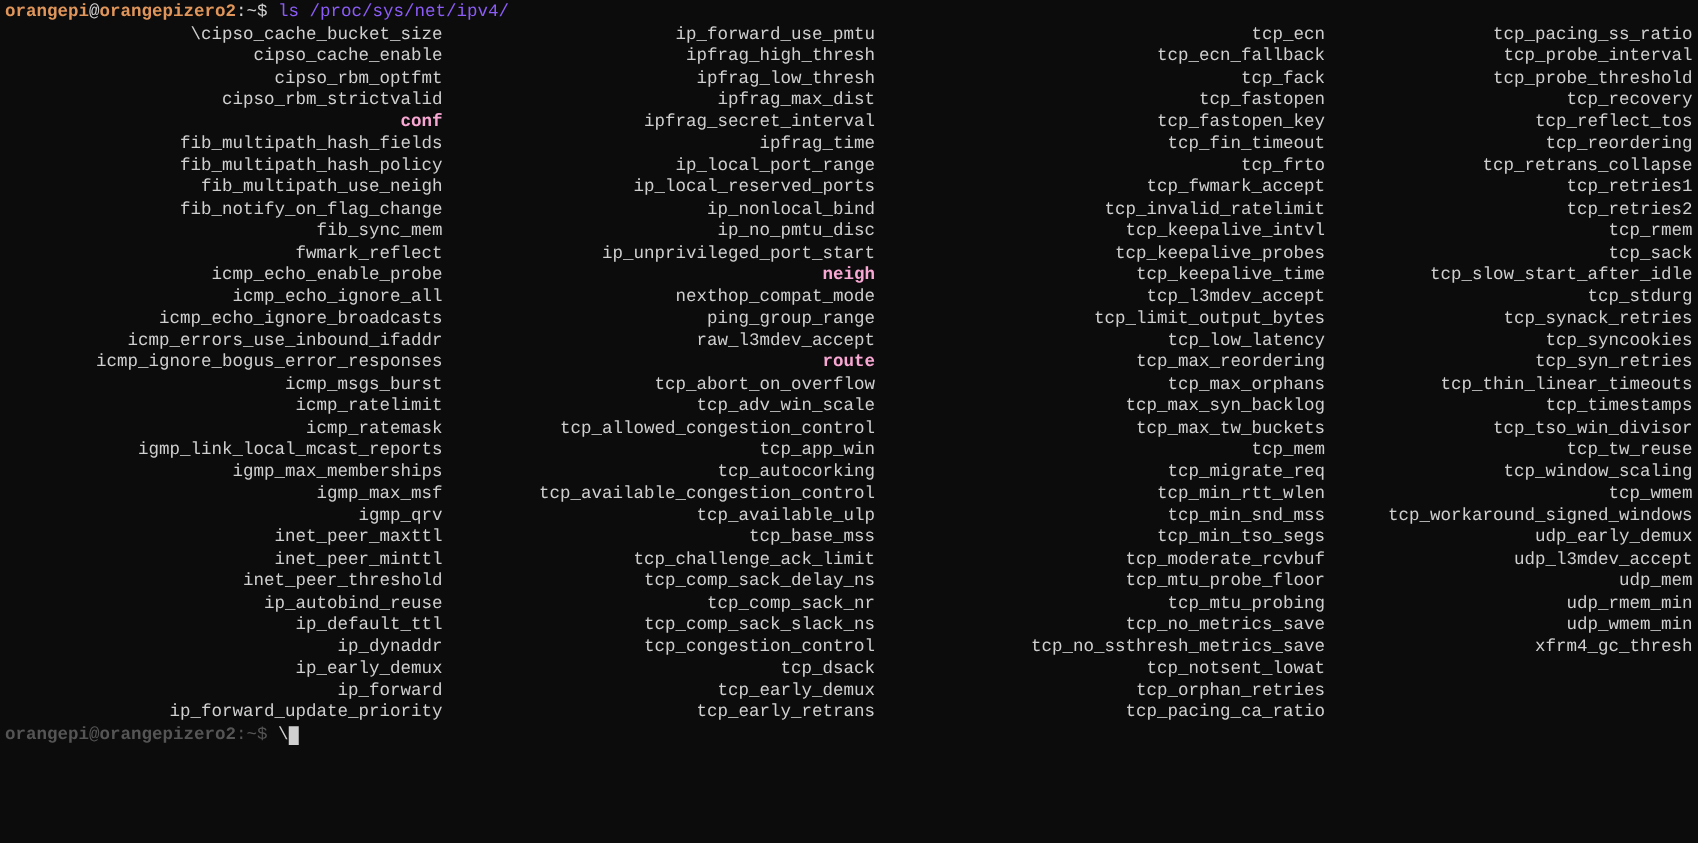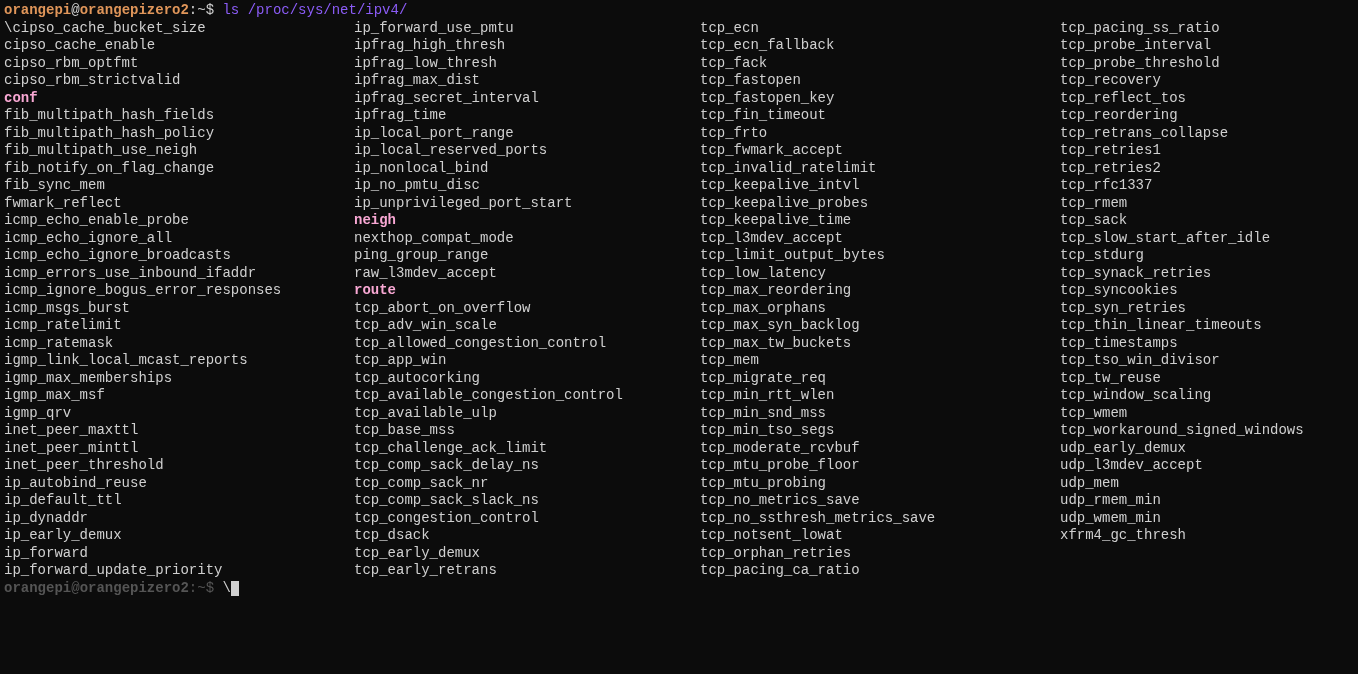--- a/index.html
+++ b/index.html
@@ -57,21 +57,21 @@
     }
   </style>
 </head>
 <body>
 
 <div class="terminal">
   <div>
     <span class="prompt-user">orangepi</span><span class="prompt-at">@</span><span class="prompt-user">orangepizero2</span><span class="prompt-sep">:</span><span class="prompt-sym">~</span><span class="prompt-sym">$</span> <span class="command">ls /proc/sys/net/ipv4/</span>
   </div>
 
-  <div class="ls-output" id="ls-output" style="grid-template-rows: repeat(32, auto);">
+  <div class="ls-output" id="ls-output" style="grid-template-rows: repeat(32, auto); text-align: right;">
       <span class="file">\cipso_cache_bucket_size</span>
       <span class="file">cipso_cache_enable</span>
       <span class="file">cipso_rbm_optfmt</span>
       <span class="file">cipso_rbm_strictvalid</span>
       <span class="dir">conf</span>
       <span class="file">fib_multipath_hash_fields</span>
       <span class="file">fib_multipath_hash_policy</span>
       <span class="file">fib_multipath_use_neigh</span>
       <span class="file">fib_notify_on_flag_change</span>
       <span class="file">fib_sync_mem</span>
@@ -163,21 +163,20 @@
       <span class="file">tcp_pacing_ca_ratio</span>
       <span class="file">tcp_pacing_ss_ratio</span>
       <span class="file">tcp_probe_interval</span>
       <span class="file">tcp_probe_threshold</span>
       <span class="file">tcp_recovery</span>
       <span class="file">tcp_reflect_tos</span>
       <span class="file">tcp_reordering</span>
       <span class="file">tcp_retrans_collapse</span>
       <span class="file">tcp_retries1</span>
       <span class="file">tcp_retries2</span>
-      <span class="file">tcp_rfc1337</span>
       <span class="file">tcp_rmem</span>
       <span class="file">tcp_sack</span>
       <span class="file">tcp_slow_start_after_idle</span>
       <span class="file">tcp_stdurg</span>
       <span class="file">tcp_synack_retries</span>
       <span class="file">tcp_syncookies</span>
       <span class="file">tcp_syn_retries</span>
       <span class="file">tcp_thin_linear_timeouts</span>
       <span class="file">tcp_timestamps</span>
       <span class="file">tcp_tso_win_divisor</span>

